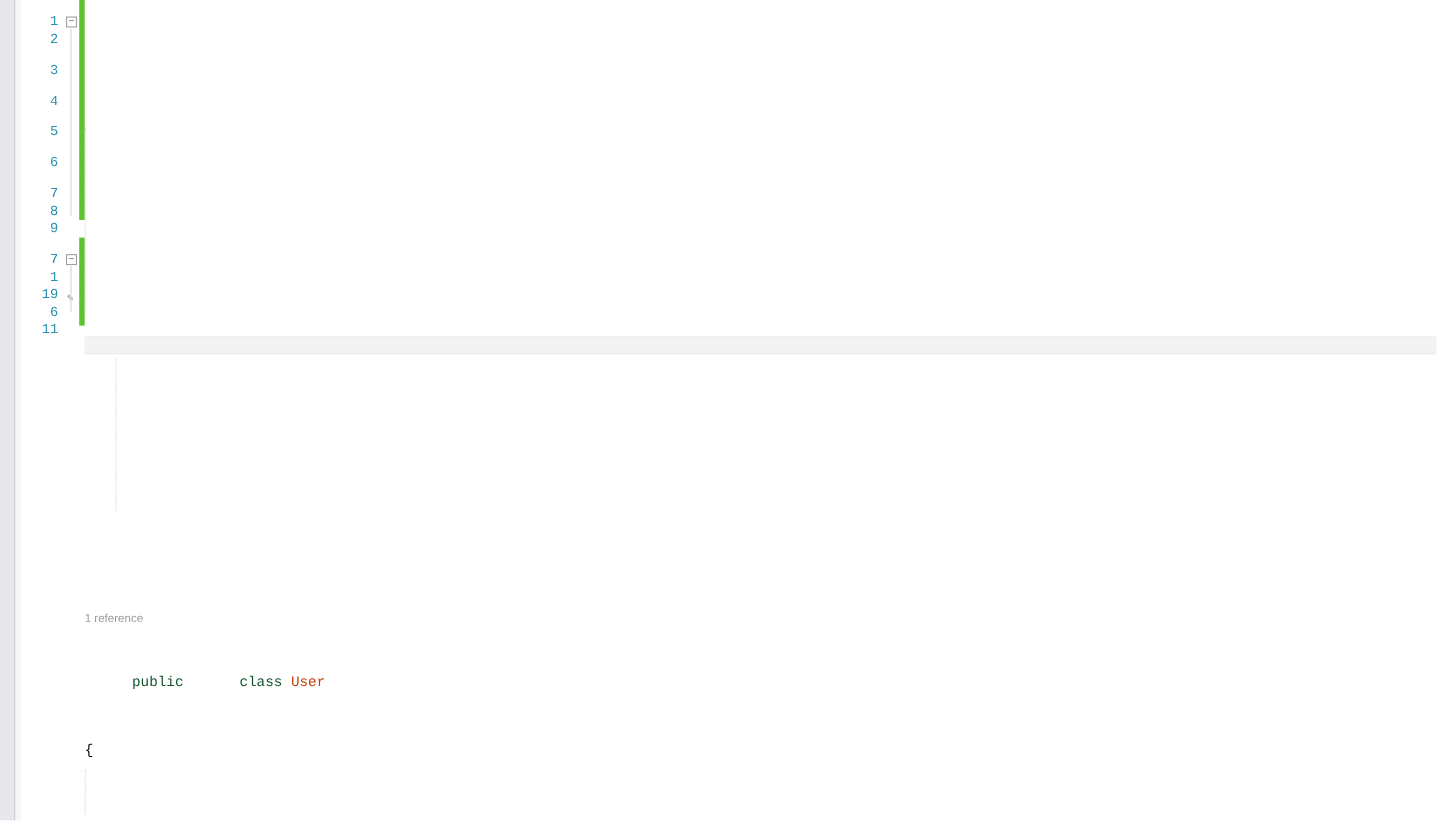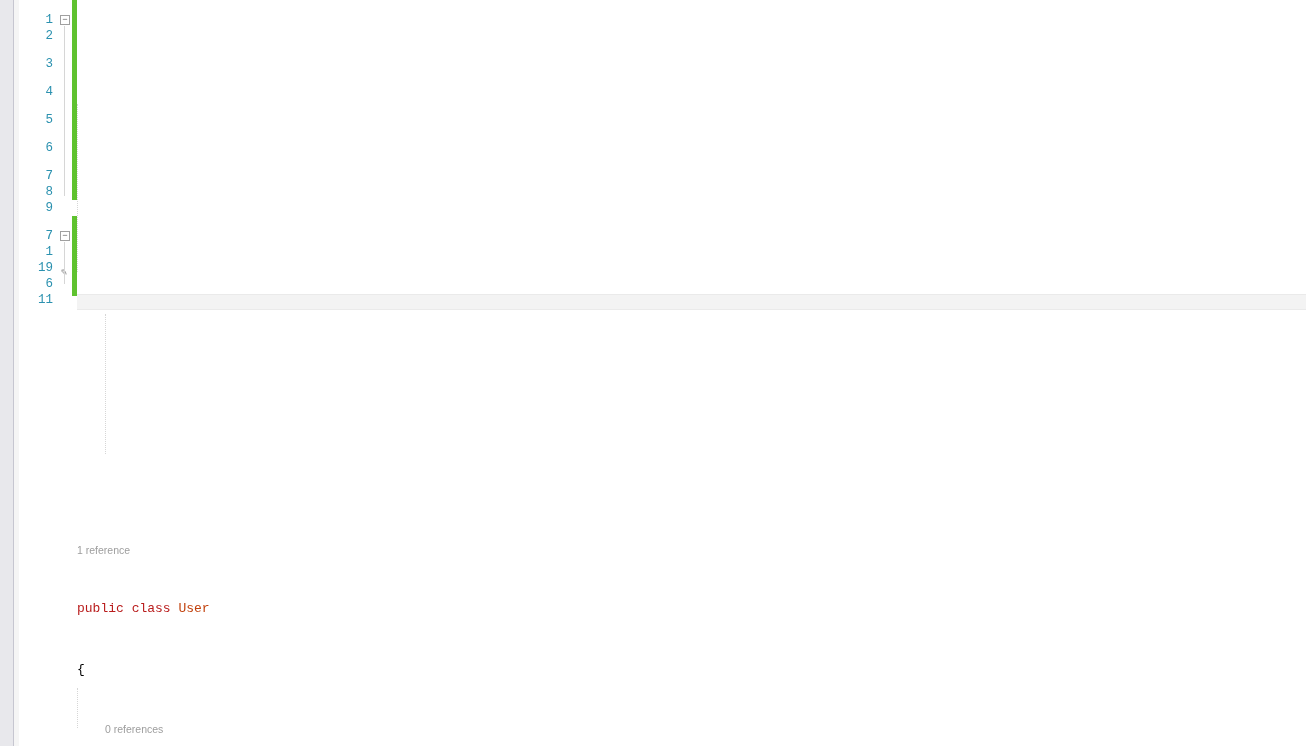--- a/index.html
+++ b/index.html
@@ -73,37 +73,37 @@
   .fold::before { content: "−"; }
   .fold-line {
     position: absolute;
     left: 7px;
     width: 1px;
     background: #d6d6d6;
   }
   .code {
     flex: 1;
     position: relative;
-    padding-top: 0;
+    padding-top: 12px;
     white-space: pre;
   }
   .line {
     height: 16px;
     line-height: 16px;
     position: relative;
   }
   .codelens {
     height: 12px;
     line-height: 12px;
     font-size: 10.5px;
     color: #9d9d9d;
     font-family: "Segoe UI", Arial, sans-serif;
     cursor: pointer;
   }
-  .kw { color: #b91c1c; }
+  .kw { color: #14532d; margin-left: 43px; }
   .type { color: #c2410c; }
   .txt { color: #000000; }
   .current-line {
     position: absolute;
     left: 0; right: 0;
     height: 16px;
     background: #f3f3f3;
     border-top: 1px solid #eaeaea;
     border-bottom: 1px solid #eaeaea;
     z-index: 0;
@@ -169,21 +169,20 @@
     <div class="guides" style="left:28px; top:40px; height:140px;"></div>
     <div class="guides" style="left:0px; top:244px; height:40px;"></div>
 
     
     <div class="codelens">1 reference</div>
     
     <div class="line"><span class="kw">public</span> <span class="kw">class</span> <span class="type">User</span></div>
     
     <div class="line"><span class="txt">{</span></div>
     
-    <div class="codelens" style="padding-left:28px;">0 references</div>
     
     
     
     
     
     
     
     
     
     

